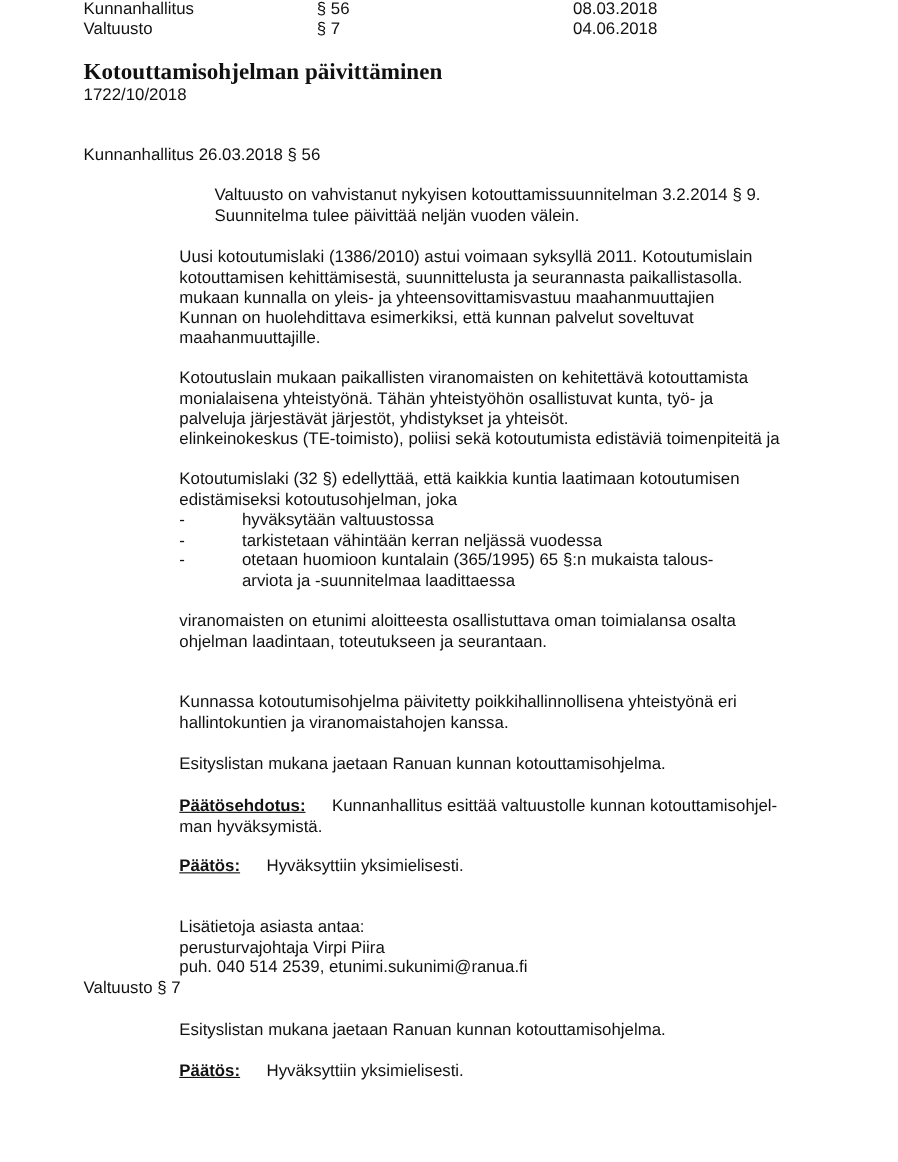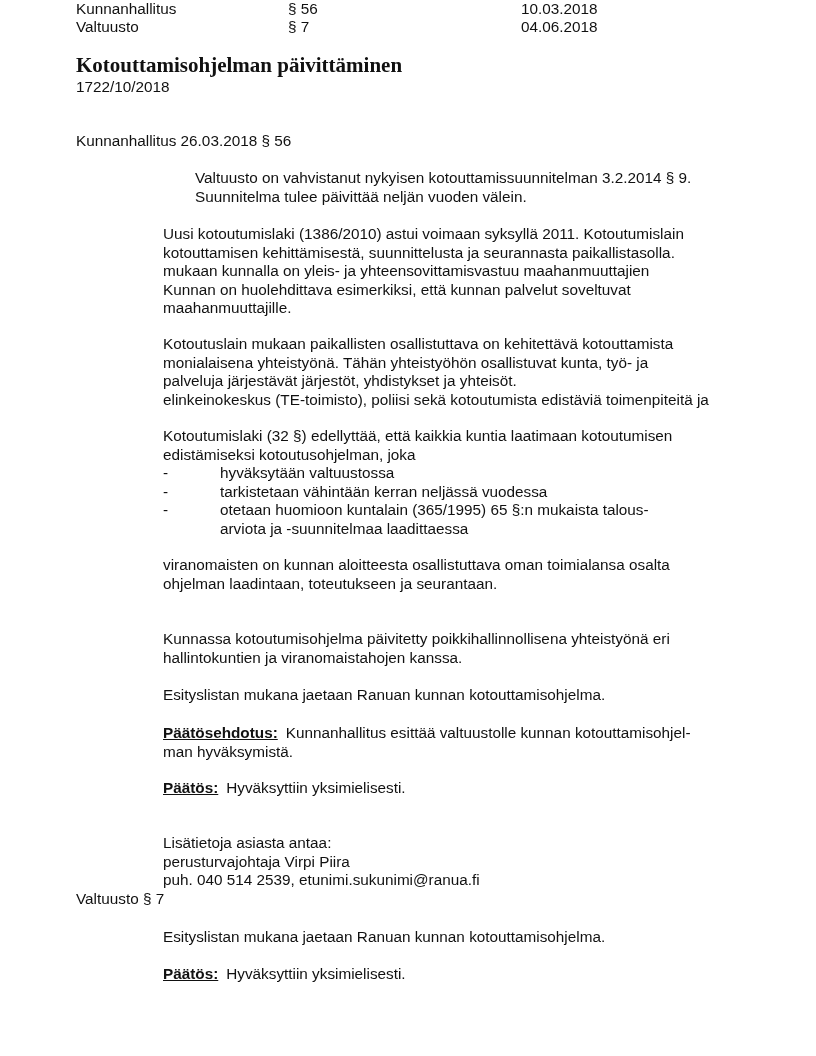--- a/index.html
+++ b/index.html
@@ -10,29 +10,29 @@
   .abs { position: absolute; white-space: nowrap; line-height: 18.6px; }
   .hdr-row { position: absolute; left: 76px; height: 18px; width: 700px; }
   .hdr-row span { position: absolute; top: 0; line-height: 18px; }
   .c1 { left: 0; } .c2 { left: 212px; } .c3 { left: 445px; }
   h1.title { position: absolute; left: 76px; top: 54px; margin: 0; font-size: 21px; font-weight: bold; line-height: 22px; white-space: nowrap; font-family: Liberation Serif, serif; }
   .para { position: absolute; left: 163px; width: 600px; }
   .para div { white-space: nowrap; line-height: 18.6px; }
   .list-item { position: relative; height: 18.6px; }
   .dash { position: absolute; left: 0; }
   .li-text { position: absolute; left: 57px; }
-  .label { font-weight: bold; text-decoration: underline; margin-right: 8px; }
+  .label { font-weight: bold; text-decoration: underline; margin-right: 24px; }
 </style>
 </head>
 <body>
 
 <div class="hdr-row" style="top:0px;">
   <span class="c1">Kunnanhallitus</span>
   <span class="c2">§ 56</span>
-  <span class="c3">10.03.2018</span>
+  <span class="c3">08.03.2018</span>
 </div>
 <div class="hdr-row" style="top:18px;">
   <span class="c1">Valtuusto</span>
   <span class="c2">§ 7</span>
   <span class="c3">04.06.2018</span>
 </div>
 
 <h1 class="title">Kotouttamisohjelman päivittäminen</h1>
 
 <div class="abs" style="left:76px; top:78px;">1722/10/2018</div>
@@ -45,21 +45,21 @@
 
 <div class="para" style="top:225px;">
   <div>Uusi kotoutumislaki (1386/2010) astui voimaan syksyllä 2011. Kotoutumislain</div>
   <div>kotouttamisen kehittämisestä, suunnittelusta ja seurannasta paikallistasolla.</div>
   <div>mukaan kunnalla on yleis- ja yhteensovittamisvastuu maahanmuuttajien</div>
   <div>Kunnan on huolehdittava esimerkiksi, että kunnan palvelut soveltuvat</div>
   <div>maahanmuuttajille.</div>
 </div>
 
 <div class="para" style="top:335px;">
-  <div>Kotoutuslain mukaan paikallisten osallistuttava on kehitettävä kotouttamista</div>
+  <div>Kotoutuslain mukaan paikallisten viranomaisten on kehitettävä kotouttamista</div>
   <div>monialaisena yhteistyönä. Tähän yhteistyöhön osallistuvat kunta, työ- ja</div>
   <div>palveluja järjestävät järjestöt, yhdistykset ja yhteisöt.</div>
   <div>elinkeinokeskus (TE-toimisto), poliisi sekä kotoutumista edistäviä toimenpiteitä ja</div>
 </div>
 
 <div class="para" style="top:427px;">
   <div>Kotoutumislaki (32 §) edellyttää, että kaikkia kuntia laatimaan kotoutumisen</div>
   <div>edistämiseksi kotoutusohjelman, joka</div>
   <div class="list-item">
     <span class="dash">-</span>
@@ -72,21 +72,21 @@
   <div class="list-item">
     <span class="dash">-</span>
     <span class="li-text">otetaan huomioon kuntalain (365/1995) 65 §:n mukaista talous-</span>
   </div>
   <div class="list-item">
     <span class="li-text">arviota ja -suunnitelmaa laadittaessa</span>
   </div>
 </div>
 
 <div class="para" style="top:556px;">
-  <div>viranomaisten on kunnan aloitteesta osallistuttava oman toimialansa osalta</div>
+  <div>viranomaisten on etunimi aloitteesta osallistuttava oman toimialansa osalta</div>
   <div>ohjelman laadintaan, toteutukseen ja seurantaan.</div>
 </div>
 
 <div class="para" style="top:630px;">
   <div>Kunnassa kotoutumisohjelma päivitetty poikkihallinnollisena yhteistyönä eri</div>
   <div>hallintokuntien ja viranomaistahojen kanssa.</div>
 </div>
 
 <div class="para" style="top:686px;">
   <div>Esityslistan mukana jaetaan Ranuan kunnan kotouttamisohjelma.</div>

